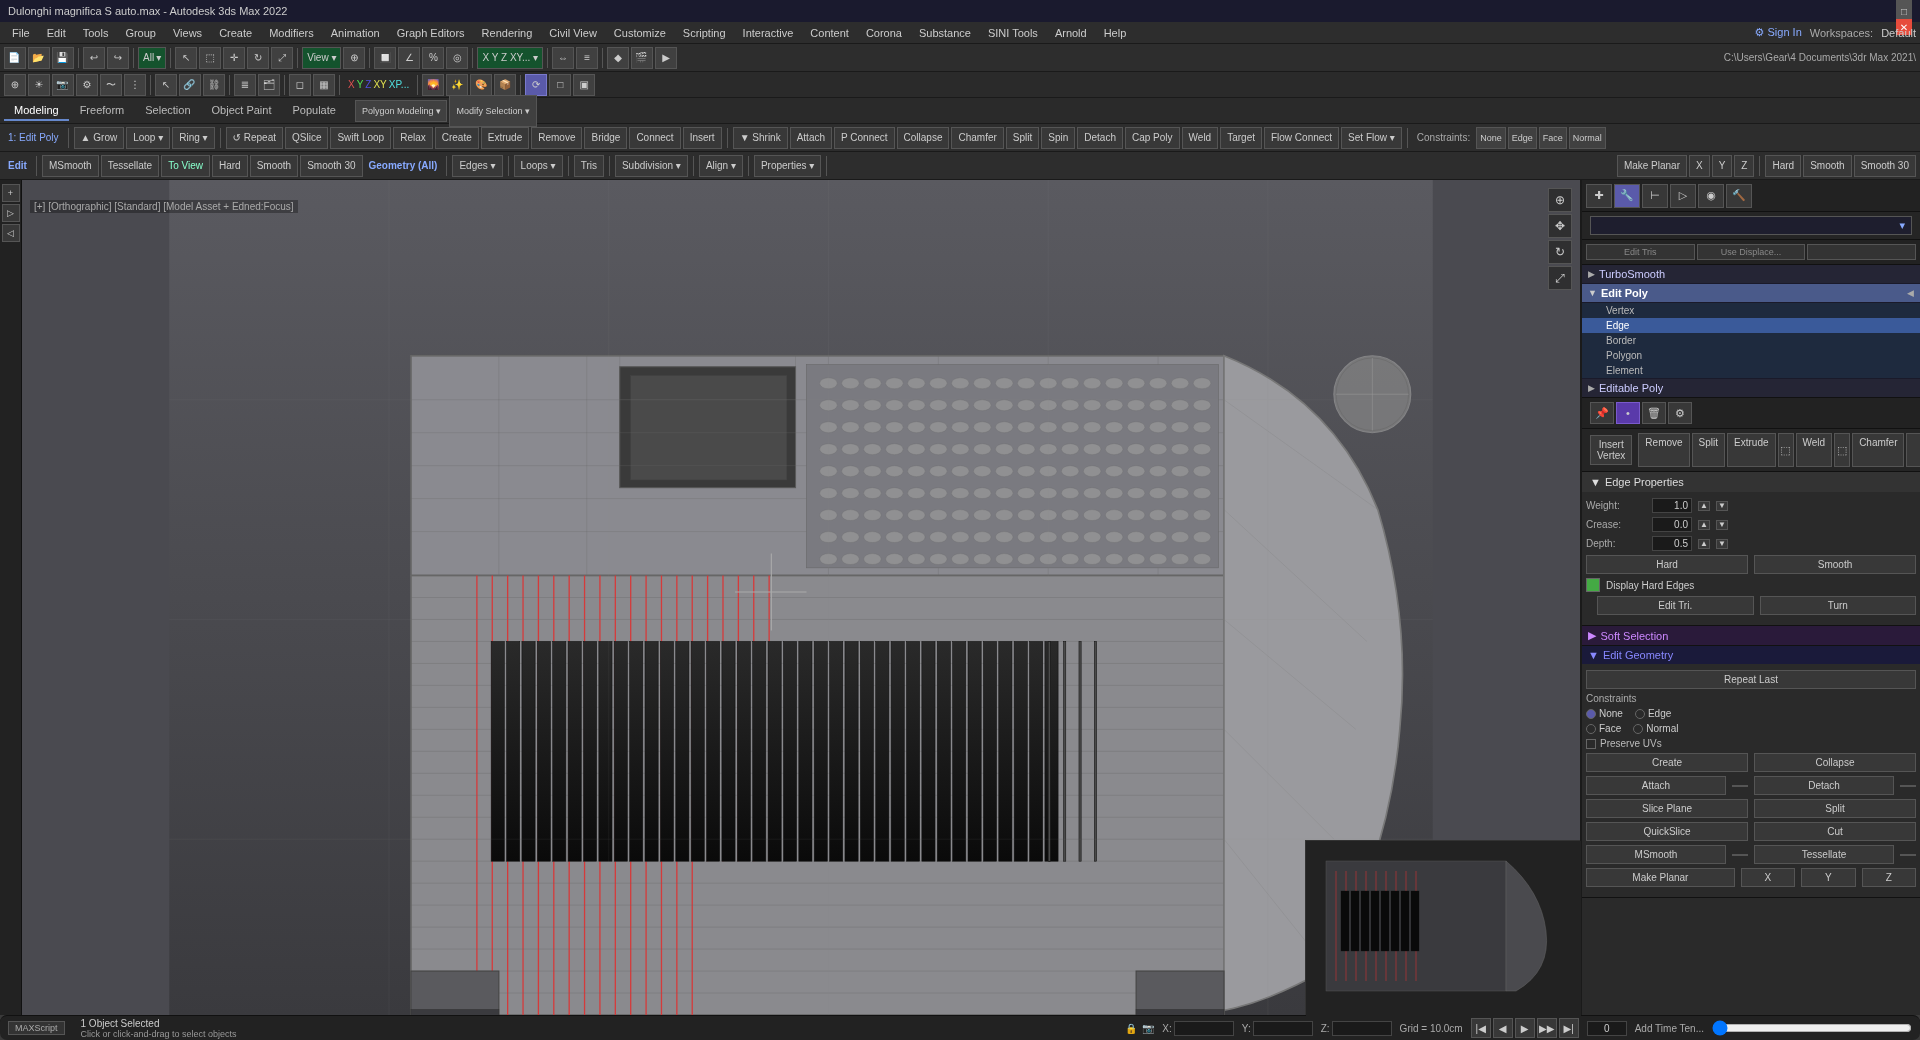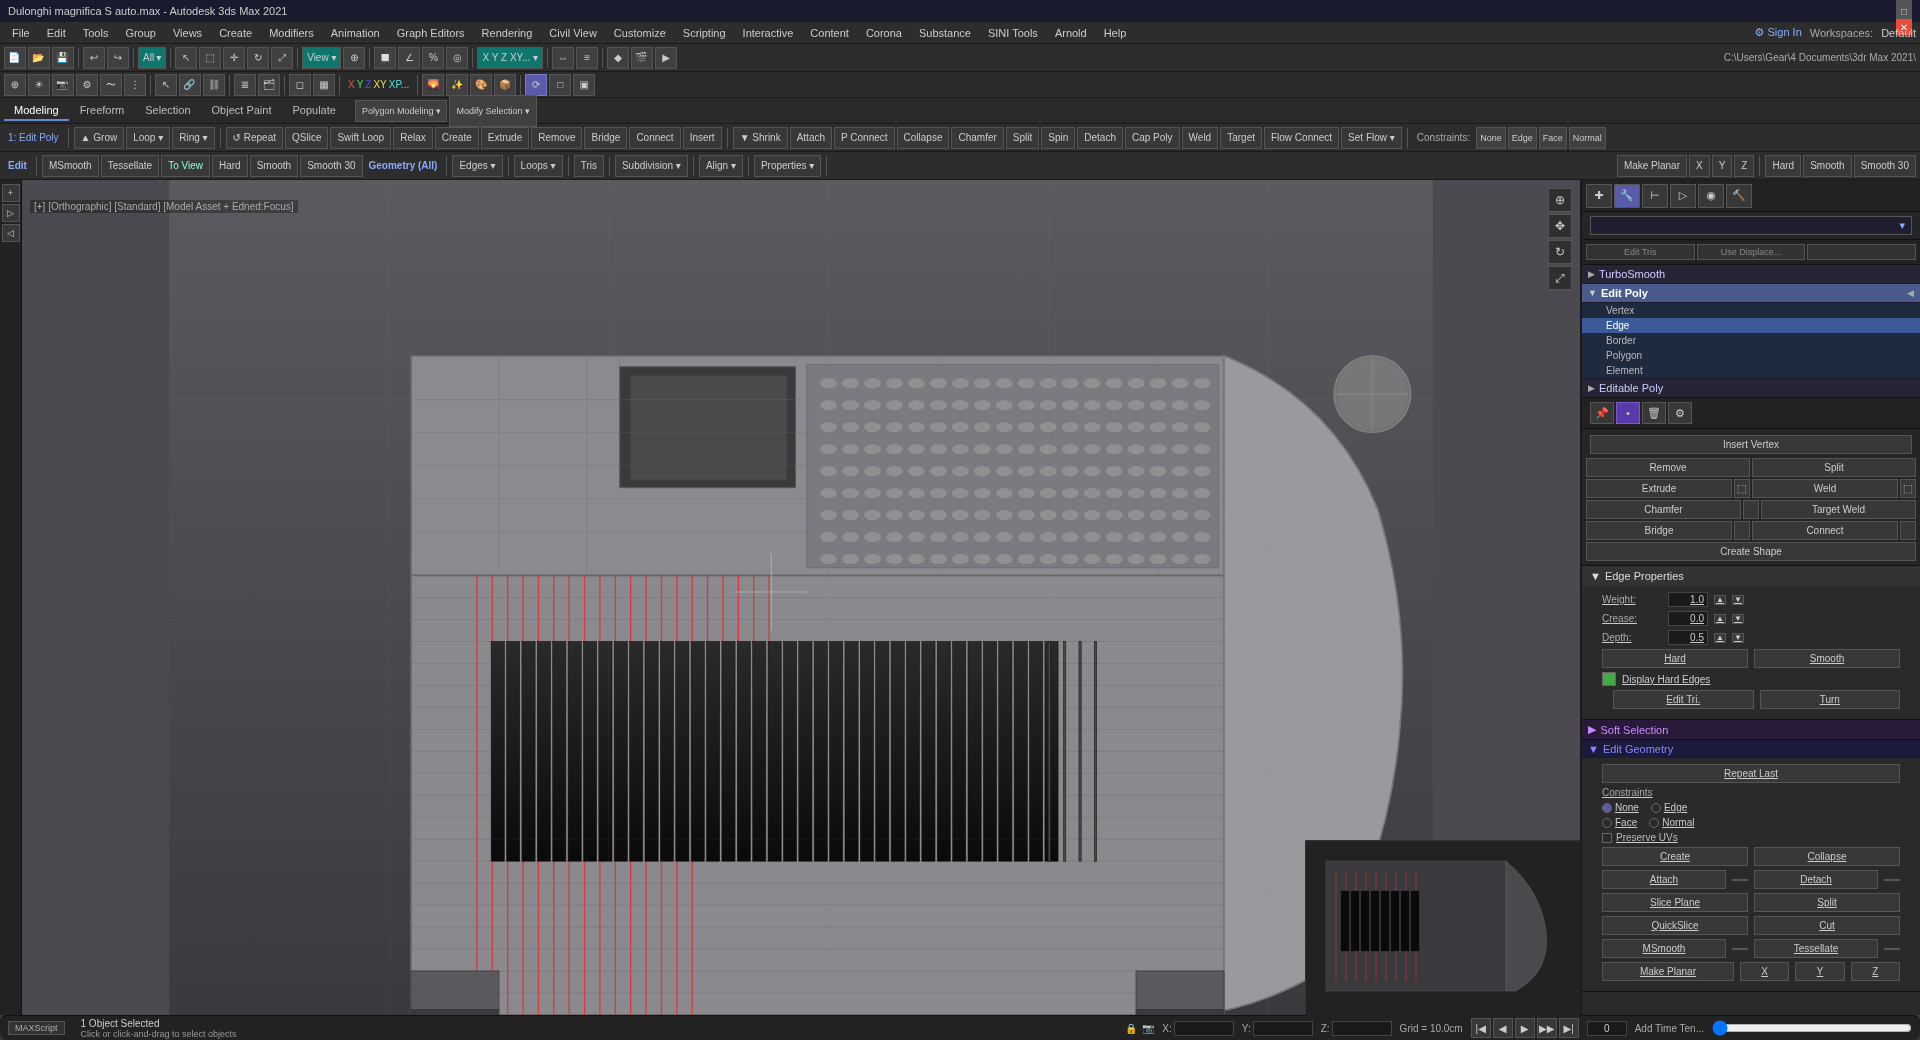--- a/index.html
+++ b/index.html
@@ -14,21 +14,21 @@
     
     #menu-bar { width: 100%; height: 22px; background: #2d2d2d; display: flex; align-items: center; gap: 1px; padding: 0 4px; border-bottom: 1px solid #1a1a1a; }
     .menu-item { padding: 2px 8px; cursor: pointer; font-size: 11px; color: #ccc; white-space: nowrap; }
     #sign-in-area { margin-left: auto; display: flex; align-items: center; gap: 8px; color: #aaa; font-size: 11px; }
 
     
     .toolbar-row { width: 100%; height: 28px; background: #2d2d2d; display: flex; align-items: center; gap: 2px; padding: 0 4px; border-bottom: 1px solid #1a1a1a; overflow: hidden; }
     .tb-btn { height: 22px; min-width: 22px; background: #404040; border: 1px solid #555; display: flex; align-items: center; justify-content: center; cursor: pointer; font-size: 10px; color: #ccc; padding: 0 3px; }
     .tb-btn.active { background: #5a5aaa; border-color: #7a7acc; }
     .tb-separator { width: 1px; height: 20px; background: #555; margin: 0 2px; }
-    .tb-dropdown { height: 22px; background: #0f766e; border: 1px solid #555; color: #ccc; font-size: 10px; padding: 0 4px; cursor: pointer; display: flex; align-items: center; gap: 2px; }
+    .tb-dropdown { height: 22px; background: #14532d; border: 1px solid #555; color: #ccc; font-size: 10px; padding: 0 4px; cursor: pointer; display: flex; align-items: center; gap: 2px; }
 
     
     #sub-toolbar { width: 100%; height: 26px; background: #2a2a2a; display: flex; align-items: center; gap: 1px; padding: 0 4px; border-bottom: 1px solid #1a1a1a; }
     .sub-tab { padding: 3px 10px; cursor: pointer; font-size: 11px; color: #bbb; border-bottom: 2px solid transparent; }
     .sub-tab.active { color: #fff; border-bottom: 2px solid #6688cc; }
 
     
     #mod-toolbar { width: 100%; height: 28px; background: #2d2d2d; display: flex; align-items: center; gap: 2px; padding: 0 4px; border-bottom: 1px solid #1a1a1a; overflow: hidden; flex-wrap: nowrap; }
     .mod-btn { height: 22px; background: #383838; border: 1px solid #555; color: #ccc; font-size: 10px; padding: 0 6px; cursor: pointer; white-space: nowrap; display: flex; align-items: center; gap: 3px; }
     .mod-label { color: #aaa; font-size: 10px; padding: 0 4px; white-space: nowrap; }
@@ -46,21 +46,21 @@
     
     #cp-icons { height: 32px; background: #222; display: flex; align-items: center; gap: 2px; padding: 4px; border-bottom: 1px solid #111; }
     .cp-icon { width: 26px; height: 24px; background: #383838; border: 1px solid #555; display: flex; align-items: center; justify-content: center; cursor: pointer; font-size: 11px; color: #ccc; }
 
     
     #mod-stack { padding: 4px; }
 
     
     .panel-section { border-bottom: 1px solid #111; }
     .panel-section-header { background: #333; color: #ddd; padding: 4px 8px; font-size: 11px; cursor: pointer; display: flex; align-items: center; gap: 4px; }
-    .panel-content { padding: 6px 20px; background: #2a2a2a; text-decoration: underline; }
+    .panel-content { padding: 6px 4px; background: #2a2a2a; }
     .prop-row { display: flex; align-items: center; gap: 6px; margin-bottom: 4px; font-size: 10px; }
     .prop-label { color: #aaa; min-width: 60px; }
     .btn-full { flex: 1; background: #383838; border: 1px solid #555; color: #ccc; font-size: 10px; padding: 3px 6px; cursor: pointer; text-align: center; }
     .radio-item { display: flex; align-items: center; gap: 3px; cursor: pointer; }
     
     
     .soft-sel-header { background: #2a1a3a; color: #cc88ff; padding: 3px 6px; font-size: 11px; cursor: pointer; display: flex; align-items: center; gap: 4px; }
     
     
     .edit-geom-header { background: #1a1a3a; color: #8888ff; padding: 3px 6px; font-size: 11px; cursor: pointer; display: flex; align-items: center; gap: 4px; }
@@ -103,21 +103,21 @@
     .ep-icon { width: 24px; height: 22px; background: #383838; border: 1px solid #555; display: flex; align-items: center; justify-content: center; font-size: 11px; color: #ccc; cursor: pointer; }
     .ep-icon.active { background: #5a3aaa; border-color: #7a5acc; }
 
     
     .tb-div { width: 1px; height: 20px; background: #555; margin: 0 3px; }
   </style>
 </head>
 <body>
 
 <div id="title-bar">
-  <span id="title-text">Dulonghi magnifica S auto.max - Autodesk 3ds Max 2021</span>
+  <span id="title-text">Dulonghi magnifica S auto.max - Autodesk 3ds Max 2022</span>
   <div id="window-controls">
     <div class="win-btn min">─</div>
     <div class="win-btn max">□</div>
     <div class="win-btn close">✕</div>
   </div>
 </div>
 
 <div id="menu-bar">
   <div class="menu-item">File</div>
   <div class="menu-item">Edit</div>
@@ -748,21 +748,21 @@
       </div>
 
       <div id="ep-icon-row" style="background:#222; border-bottom:1px solid #111;">
         <div class="ep-icon">📌</div>
         <div class="ep-icon active">•</div>
         <div class="ep-icon">🗑</div>
         <div class="ep-icon">⚙</div>
       </div>
     </div>
 
-    <div style="display:flex; flex-direction:column; gap:2px; padding:4px; background:#252525; border-bottom:1px solid #111;">
+    <div style="display:flex; flex-direction:row; gap:2px; padding:4px; background:#252525; border-bottom:1px solid #111;">
       <div style="display:flex; align-items:center; justify-content:space-between; padding:2px 4px;">
         <div class="btn-full" style="text-align:center;">Insert Vertex</div>
       </div>
       <div style="display:flex; gap:2px;">
         <div class="btn-full" style="text-align:center;">Remove</div>
         <div class="btn-full" style="text-align:center;">Split</div>
       </div>
       <div style="display:flex; gap:2px;">
         <div class="btn-full" style="text-align:center; flex:2;">Extrude</div>
         <div style="width:16px; background:#383838; border:1px solid #555; cursor:pointer; display:flex; align-items:center; justify-content:center;">⬚</div>

